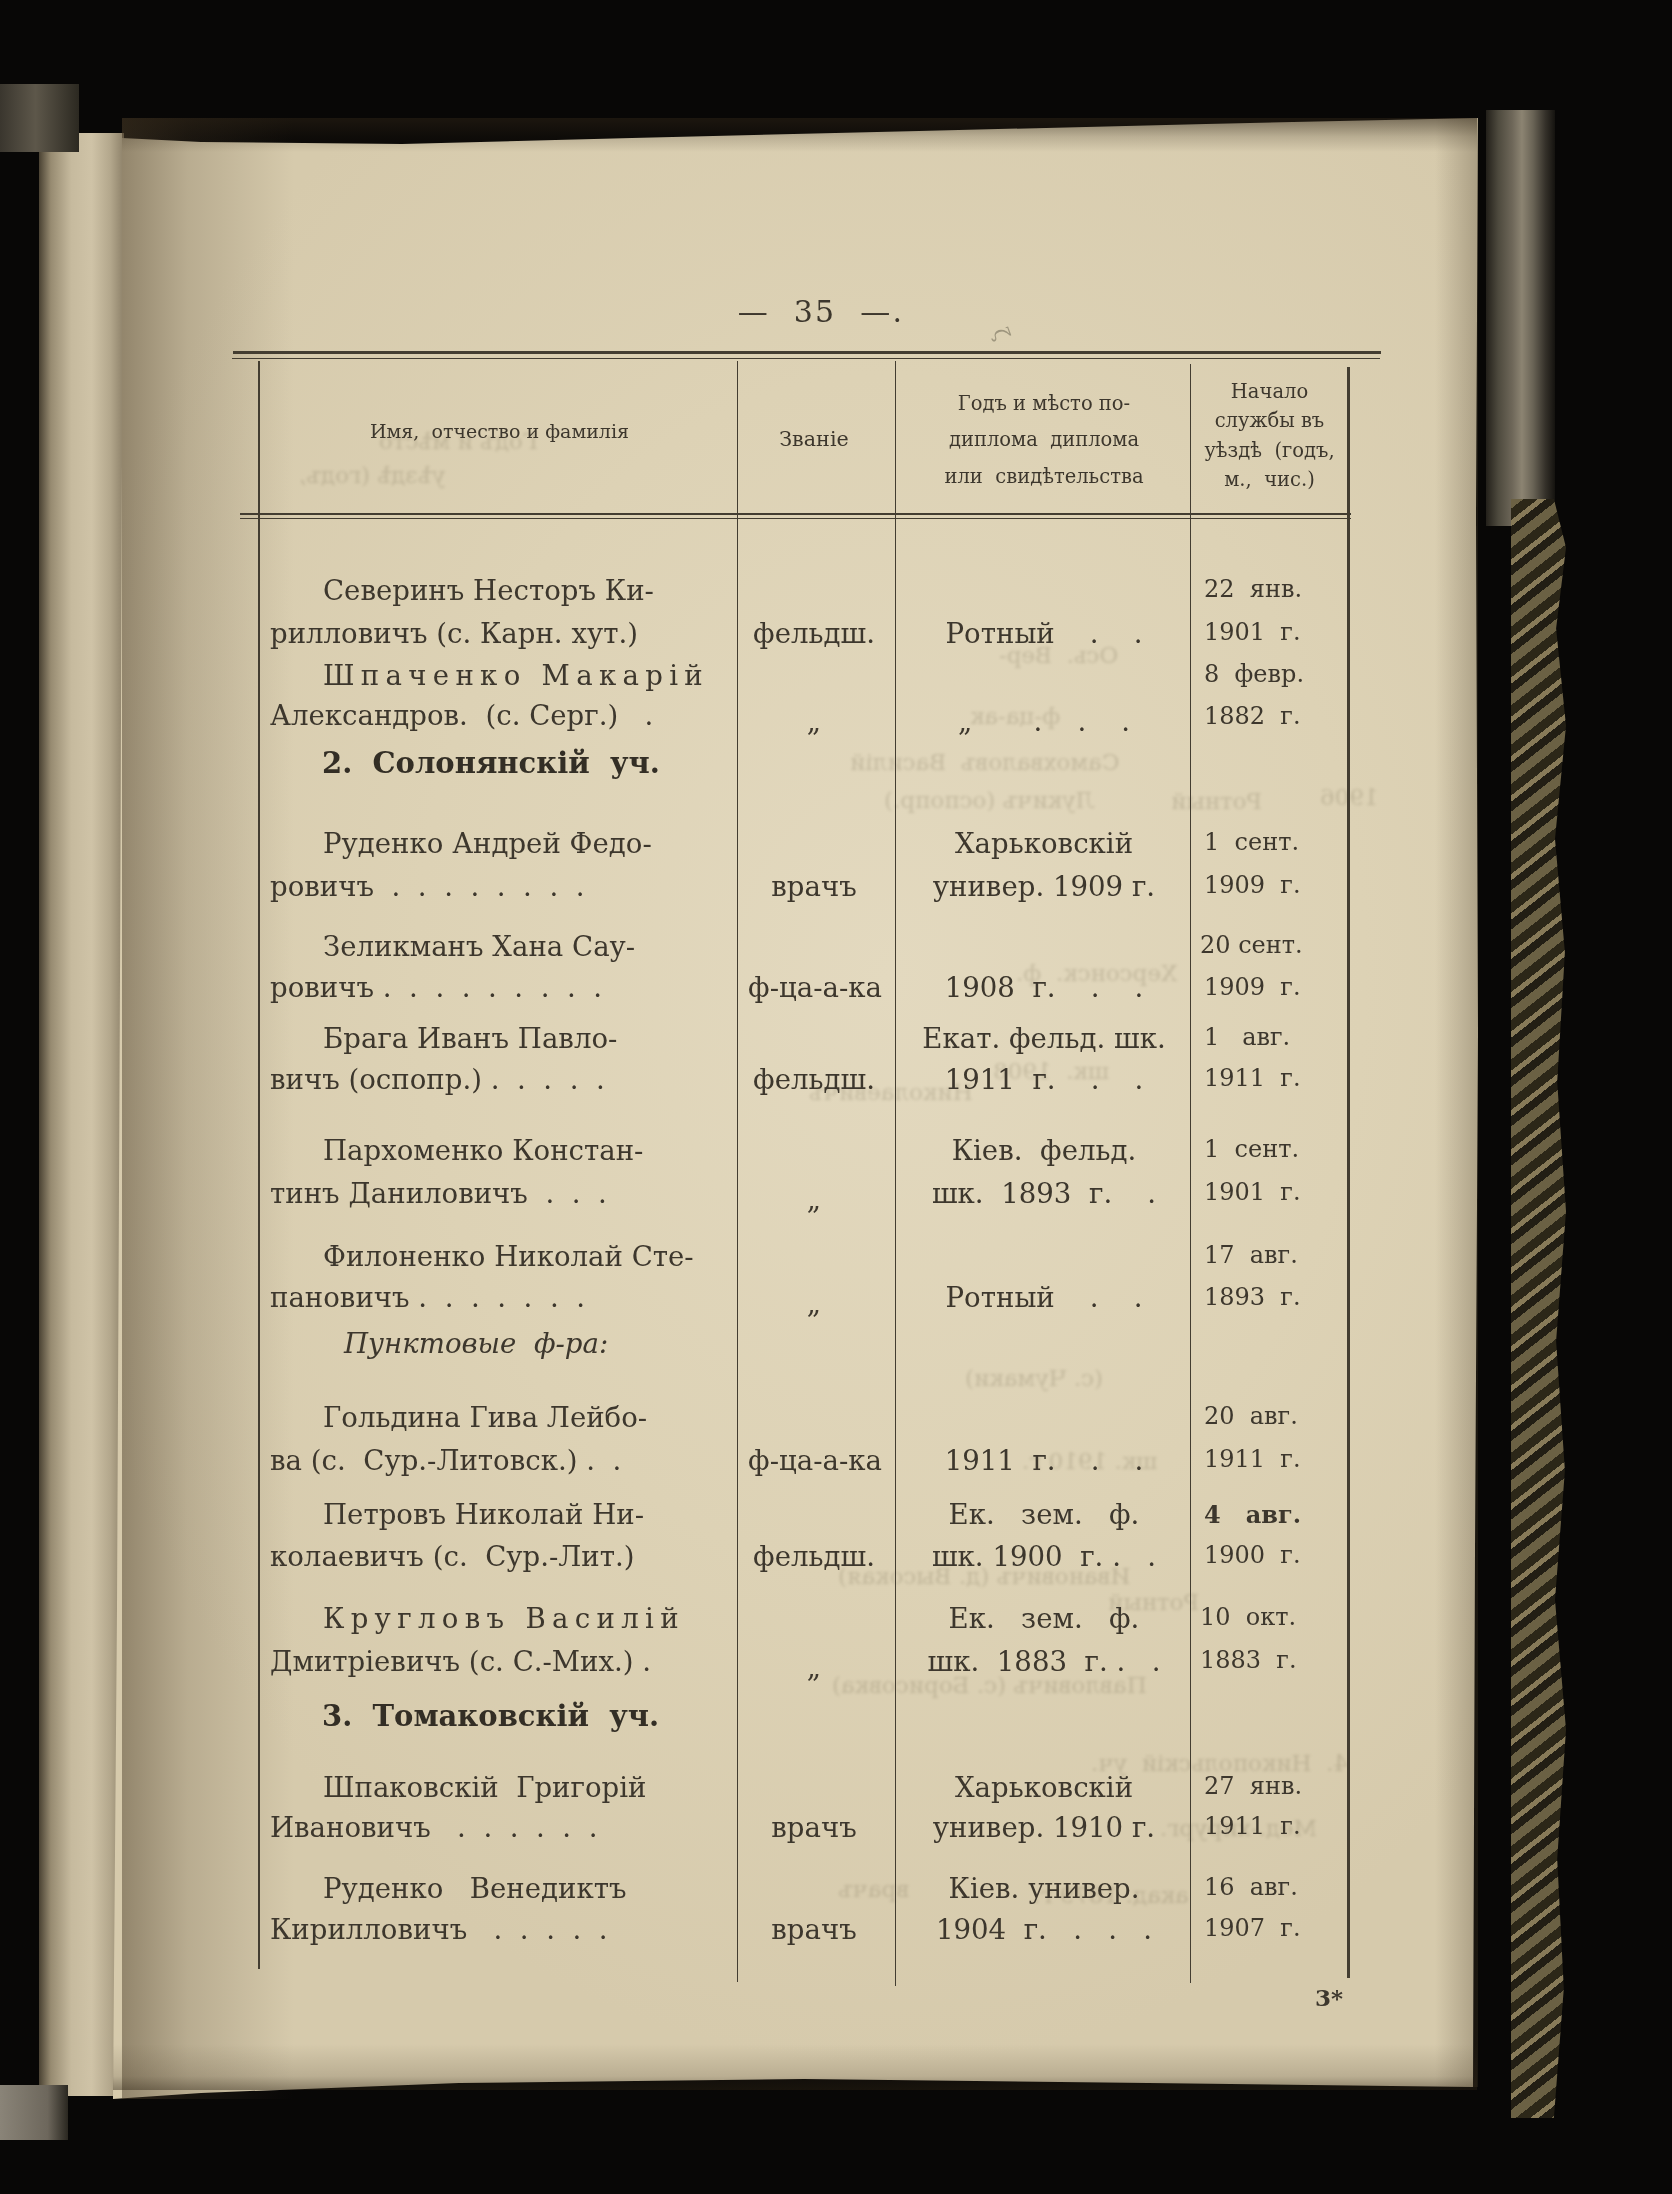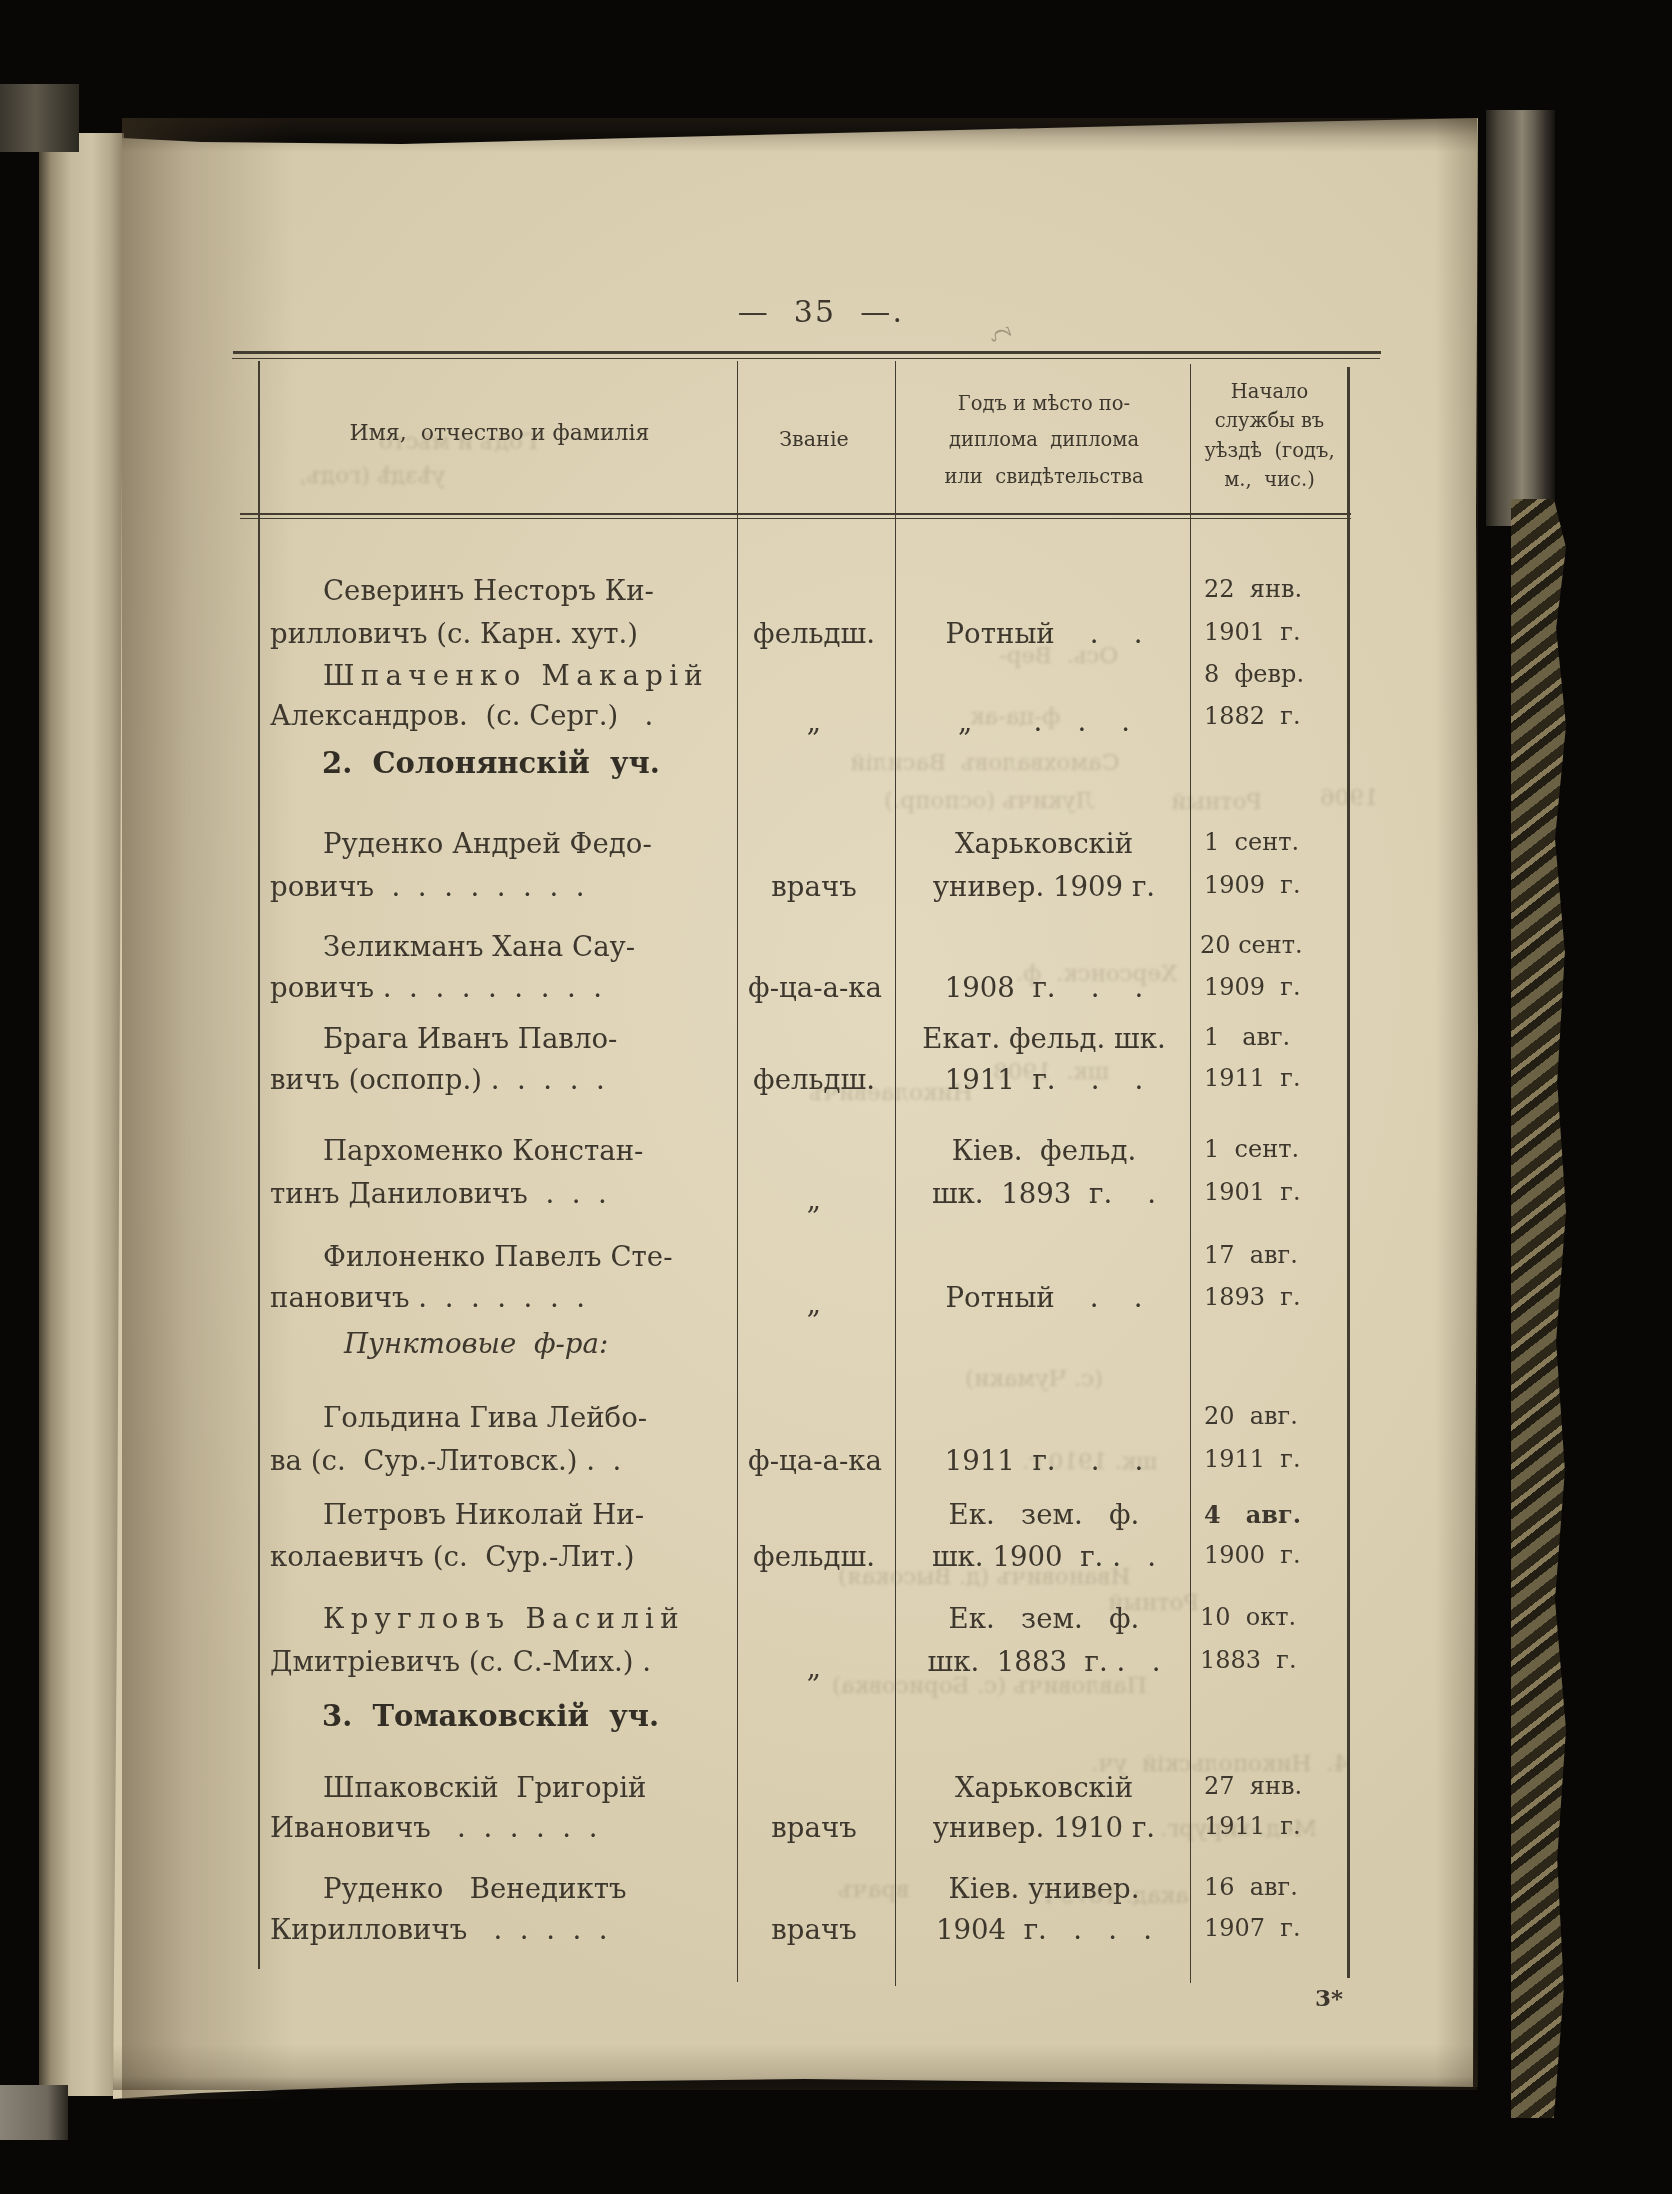--- a/index.html
+++ b/index.html
@@ -32,21 +32,21 @@
   #cloth-right{left:1486px;top:110px;width:69px;height:416px;
     background:linear-gradient(90deg,#23201a 0%,#4e4a3e 18%,#6e6759 38%,#8c8472 52%,#6a6456 68%,#35312a 86%,#15130f 100%);}
   #marble-right{left:1511px;top:499px;width:55px;height:1619px;
     background:repeating-linear-gradient(-38deg,#6b6144 0 9.2px,#221e14 9.2px 17px,#877a58 17px 22px,#2c2718 22px 31px);
     clip-path:polygon(0 0,78% 0,100% 3%,82% 8%,100% 14%,80% 21%,98% 28%,84% 36%,100% 44%,82% 52%,98% 60%,80% 68%,100% 76%,84% 84%,96% 92%,78% 100%,0 100%);}
   
   .rule{background:#433d31;}
   
   .t{position:absolute;color:#3d372d;white-space:pre;}
   .c{text-align:center;}
-  .hdr1{font-size:22px;}
+  .hdr1{font-size:19px;}
   .hdr2{font-size:20.7px;}
   .hdr3{font-size:19.5px;}
   .body{font-size:27.6px;}
   .date{font-size:24px;}
   .sec{font-size:29px;font-weight:bold;color:#332e25;}
   .subsec{font-size:27.6px;font-style:italic;}
   .indent{padding-left:53px;}
   .sp1{letter-spacing:6.3px;}
   .pageno{font-size:30px;letter-spacing:2.3px;}
   .footnote{font-size:23px;font-weight:bold;}
@@ -154,21 +154,21 @@
   <div class="t date" style="left:1204px;top:1064px;">1911  г.</div>
 
   <div class="t body indent" style="left:270px;top:1134px;width:459px;">Пархоменко Констан-</div>
   <div class="t body" style="left:270px;top:1177px;width:459px;">тинъ Даниловичъ  .  .  .</div>
   <div class="t body c" style="left:739px;top:1183px;width:150px;">„</div>
   <div class="t body c" style="left:902px;top:1134px;width:284px;">Кіев.  фельд.</div>
   <div class="t body c" style="left:902px;top:1177px;width:284px;">шк.  1893  г.    .</div>
   <div class="t date" style="left:1204px;top:1135px;">1  сент.</div>
   <div class="t date" style="left:1204px;top:1178px;">1901  г.</div>
 
-  <div class="t body indent" style="left:270px;top:1240px;width:459px;">Филоненко Павелъ Сте-</div>
+  <div class="t body indent" style="left:270px;top:1240px;width:459px;">Филоненко Николай Сте-</div>
   <div class="t body" style="left:270px;top:1281px;width:459px;">пановичъ .  .  .  .  .  .  .</div>
   <div class="t body c" style="left:739px;top:1287px;width:150px;">„</div>
   <div class="t body c" style="left:902px;top:1281px;width:284px;">Ротный    .    .</div>
   <div class="t date" style="left:1204px;top:1241px;">17  авг.</div>
   <div class="t date" style="left:1204px;top:1283px;">1893  г.</div>
 
   <div class="t subsec" style="left:344px;top:1327px;">Пунктовые  ф-ра:</div>
 
   <div class="t body indent" style="left:270px;top:1401px;width:459px;">Гольдина Гива Лейбо-</div>
   <div class="t body" style="left:270px;top:1444px;width:459px;">ва (с.  Сур.-Литовск.) .  .</div>

